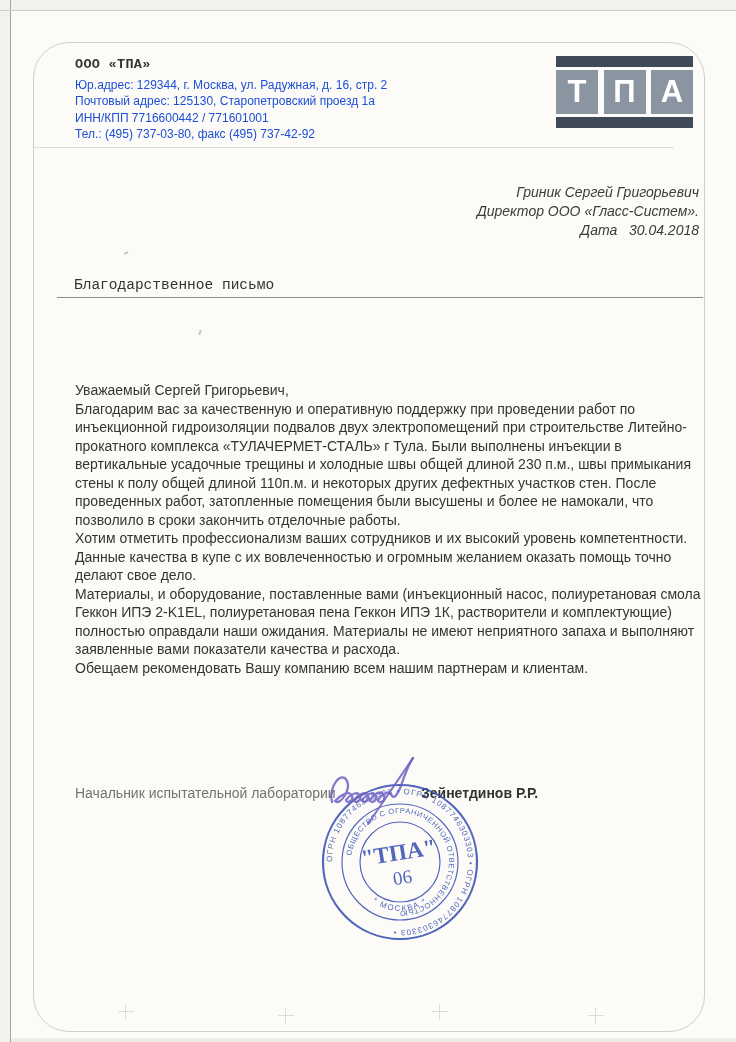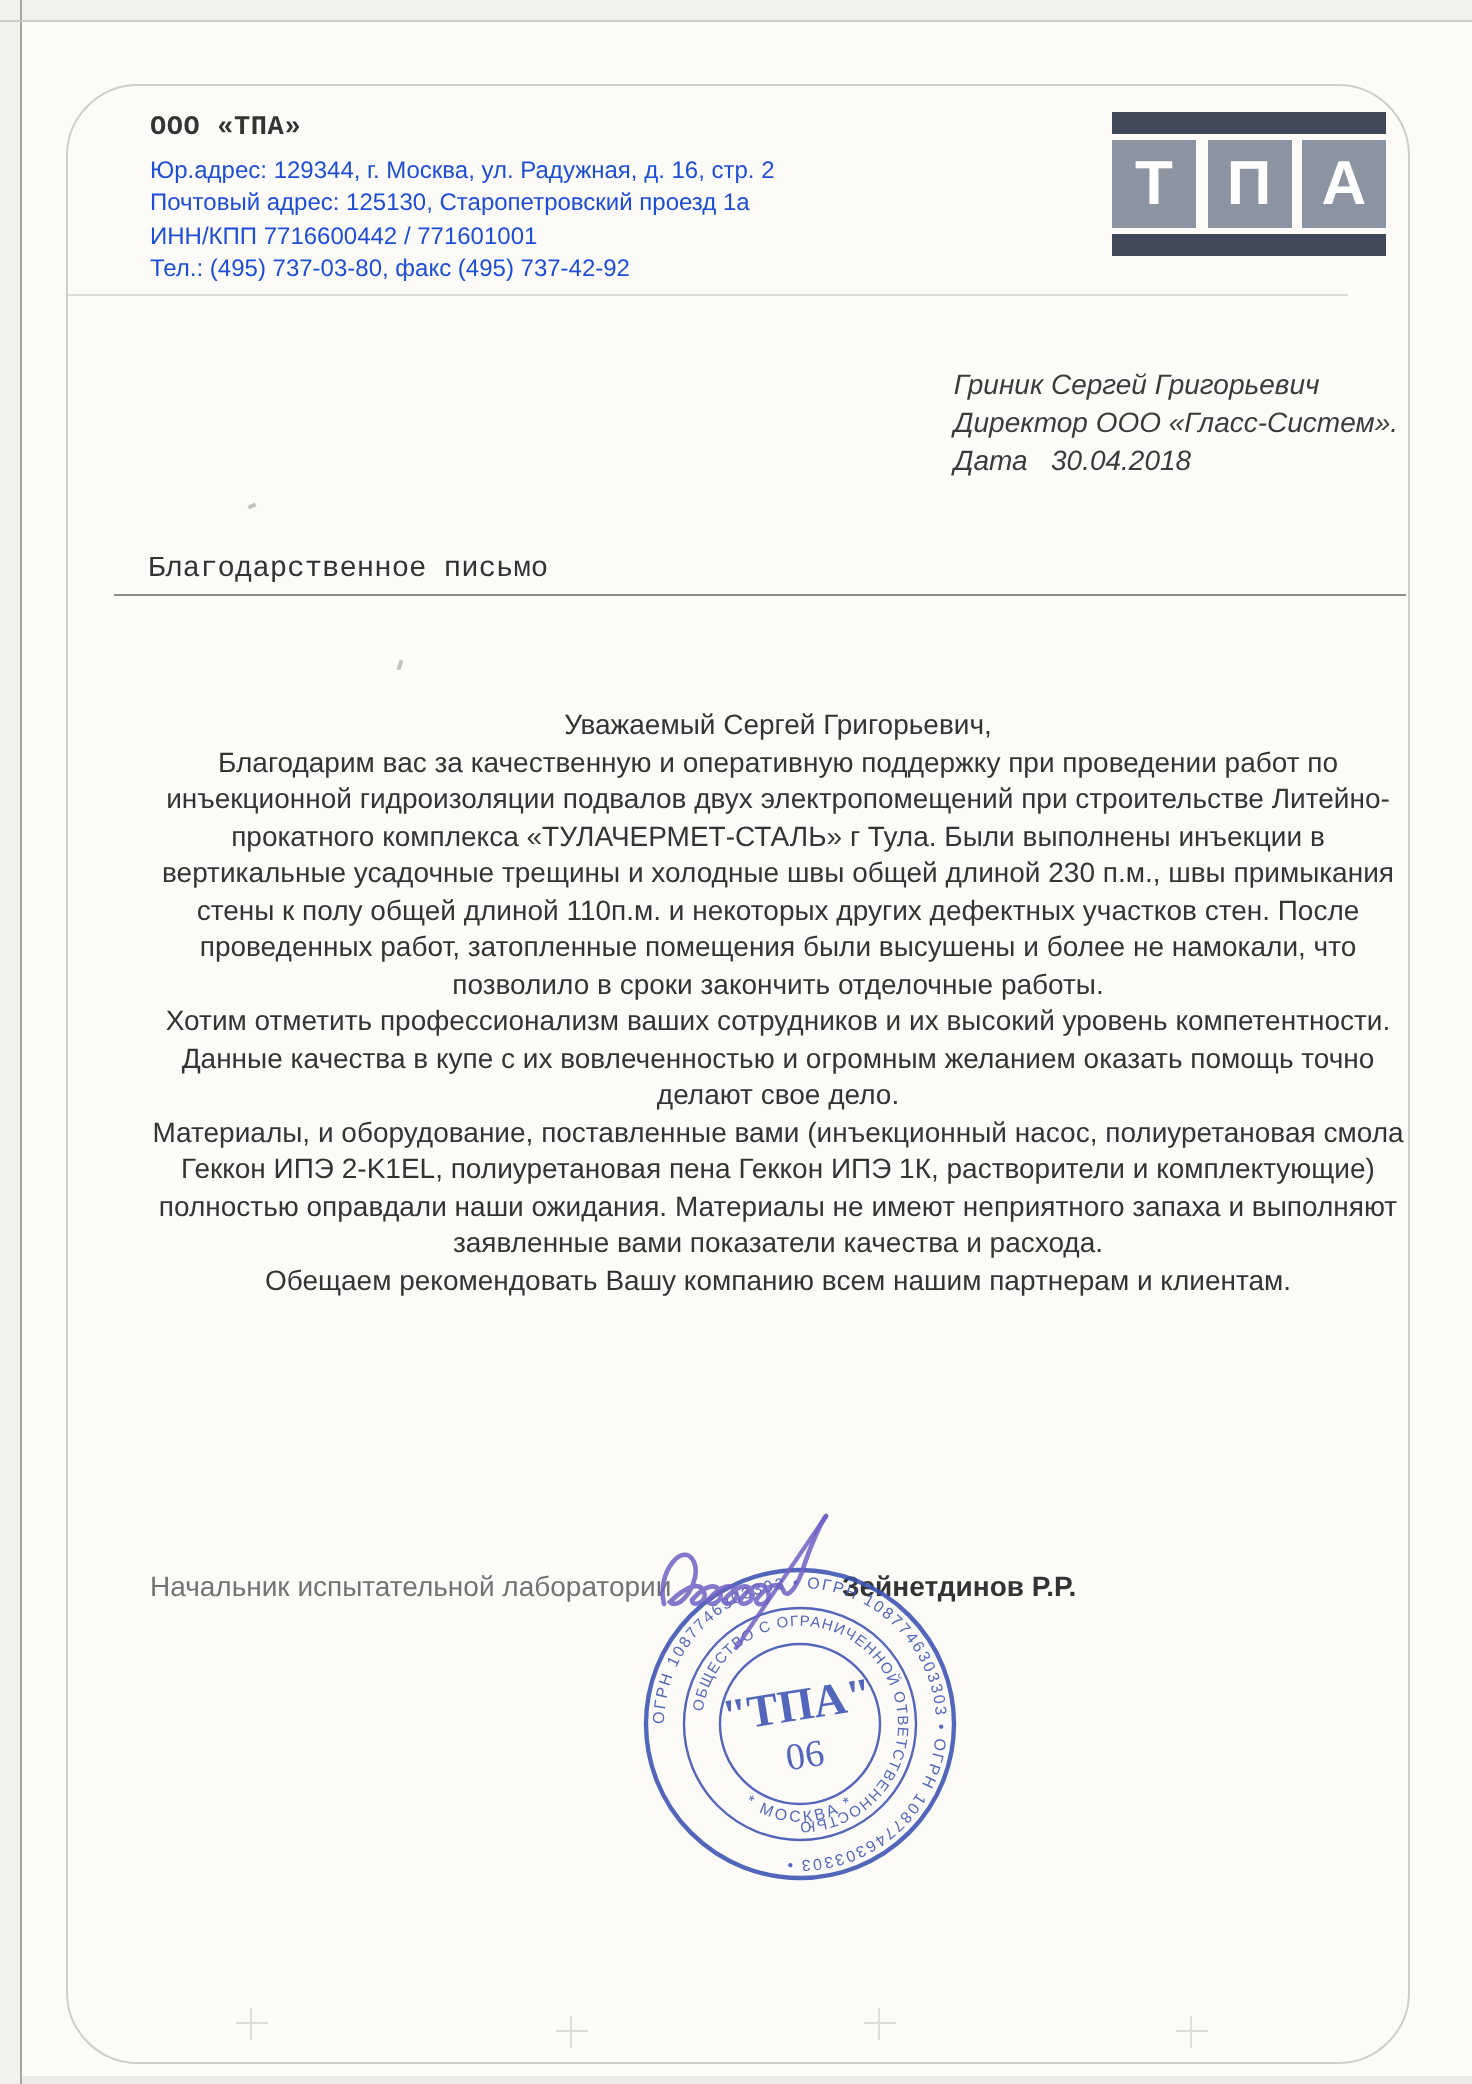--- a/index.html
+++ b/index.html
@@ -25,30 +25,30 @@
 
   .logo{position:absolute;left:556px;top:56px;width:137px;}
   .logo-bar{height:11px;background:#3e4a58;}
   .logo-tiles{display:flex;justify-content:space-between;margin:3px 0;}
   .logo-tile{
     width:42px;height:44px;background:#8b94a1;color:#ffffff;
     font-weight:bold;font-size:31px;display:flex;align-items:center;justify-content:center;
   }
 
   .recipient{
-    position:absolute;right:37px;top:183px;
+    position:absolute;right:37px;top:183px;text-align:right;
     font-style:italic;font-size:14px;line-height:19px;color:#3b3b3b;
   }
 
   .letter-title{position:absolute;left:74px;top:277px;font-size:14.5px;color:#333;font-family:Liberation Mono, monospace;}
   .title-rule{position:absolute;left:57px;top:297px;width:646px;height:1px;background:#8f8d88;}
 
   .letter-body{
-    position:absolute;left:75px;top:353px;width:628px;
-    font-size:14px;line-height:18.5px;color:#343434;text-align:center;
+    position:absolute;left:75px;top:381px;width:628px;
+    font-size:14px;line-height:18.5px;color:#343434;
   }
   .letter-body p{margin:0;}
   .letter-body p.gap-before{margin-top:13px;}
 
   .sig-title{position:absolute;left:75px;top:785px;font-size:14px;color:#737373;}
   .sig-name{position:absolute;left:421px;top:785px;font-size:14px;color:#333;font-weight:bold;}
 
   .stamp-svg{position:absolute;left:318px;top:780px;opacity:.88;}
   .signature-svg{position:absolute;left:318px;top:748px;}
 

